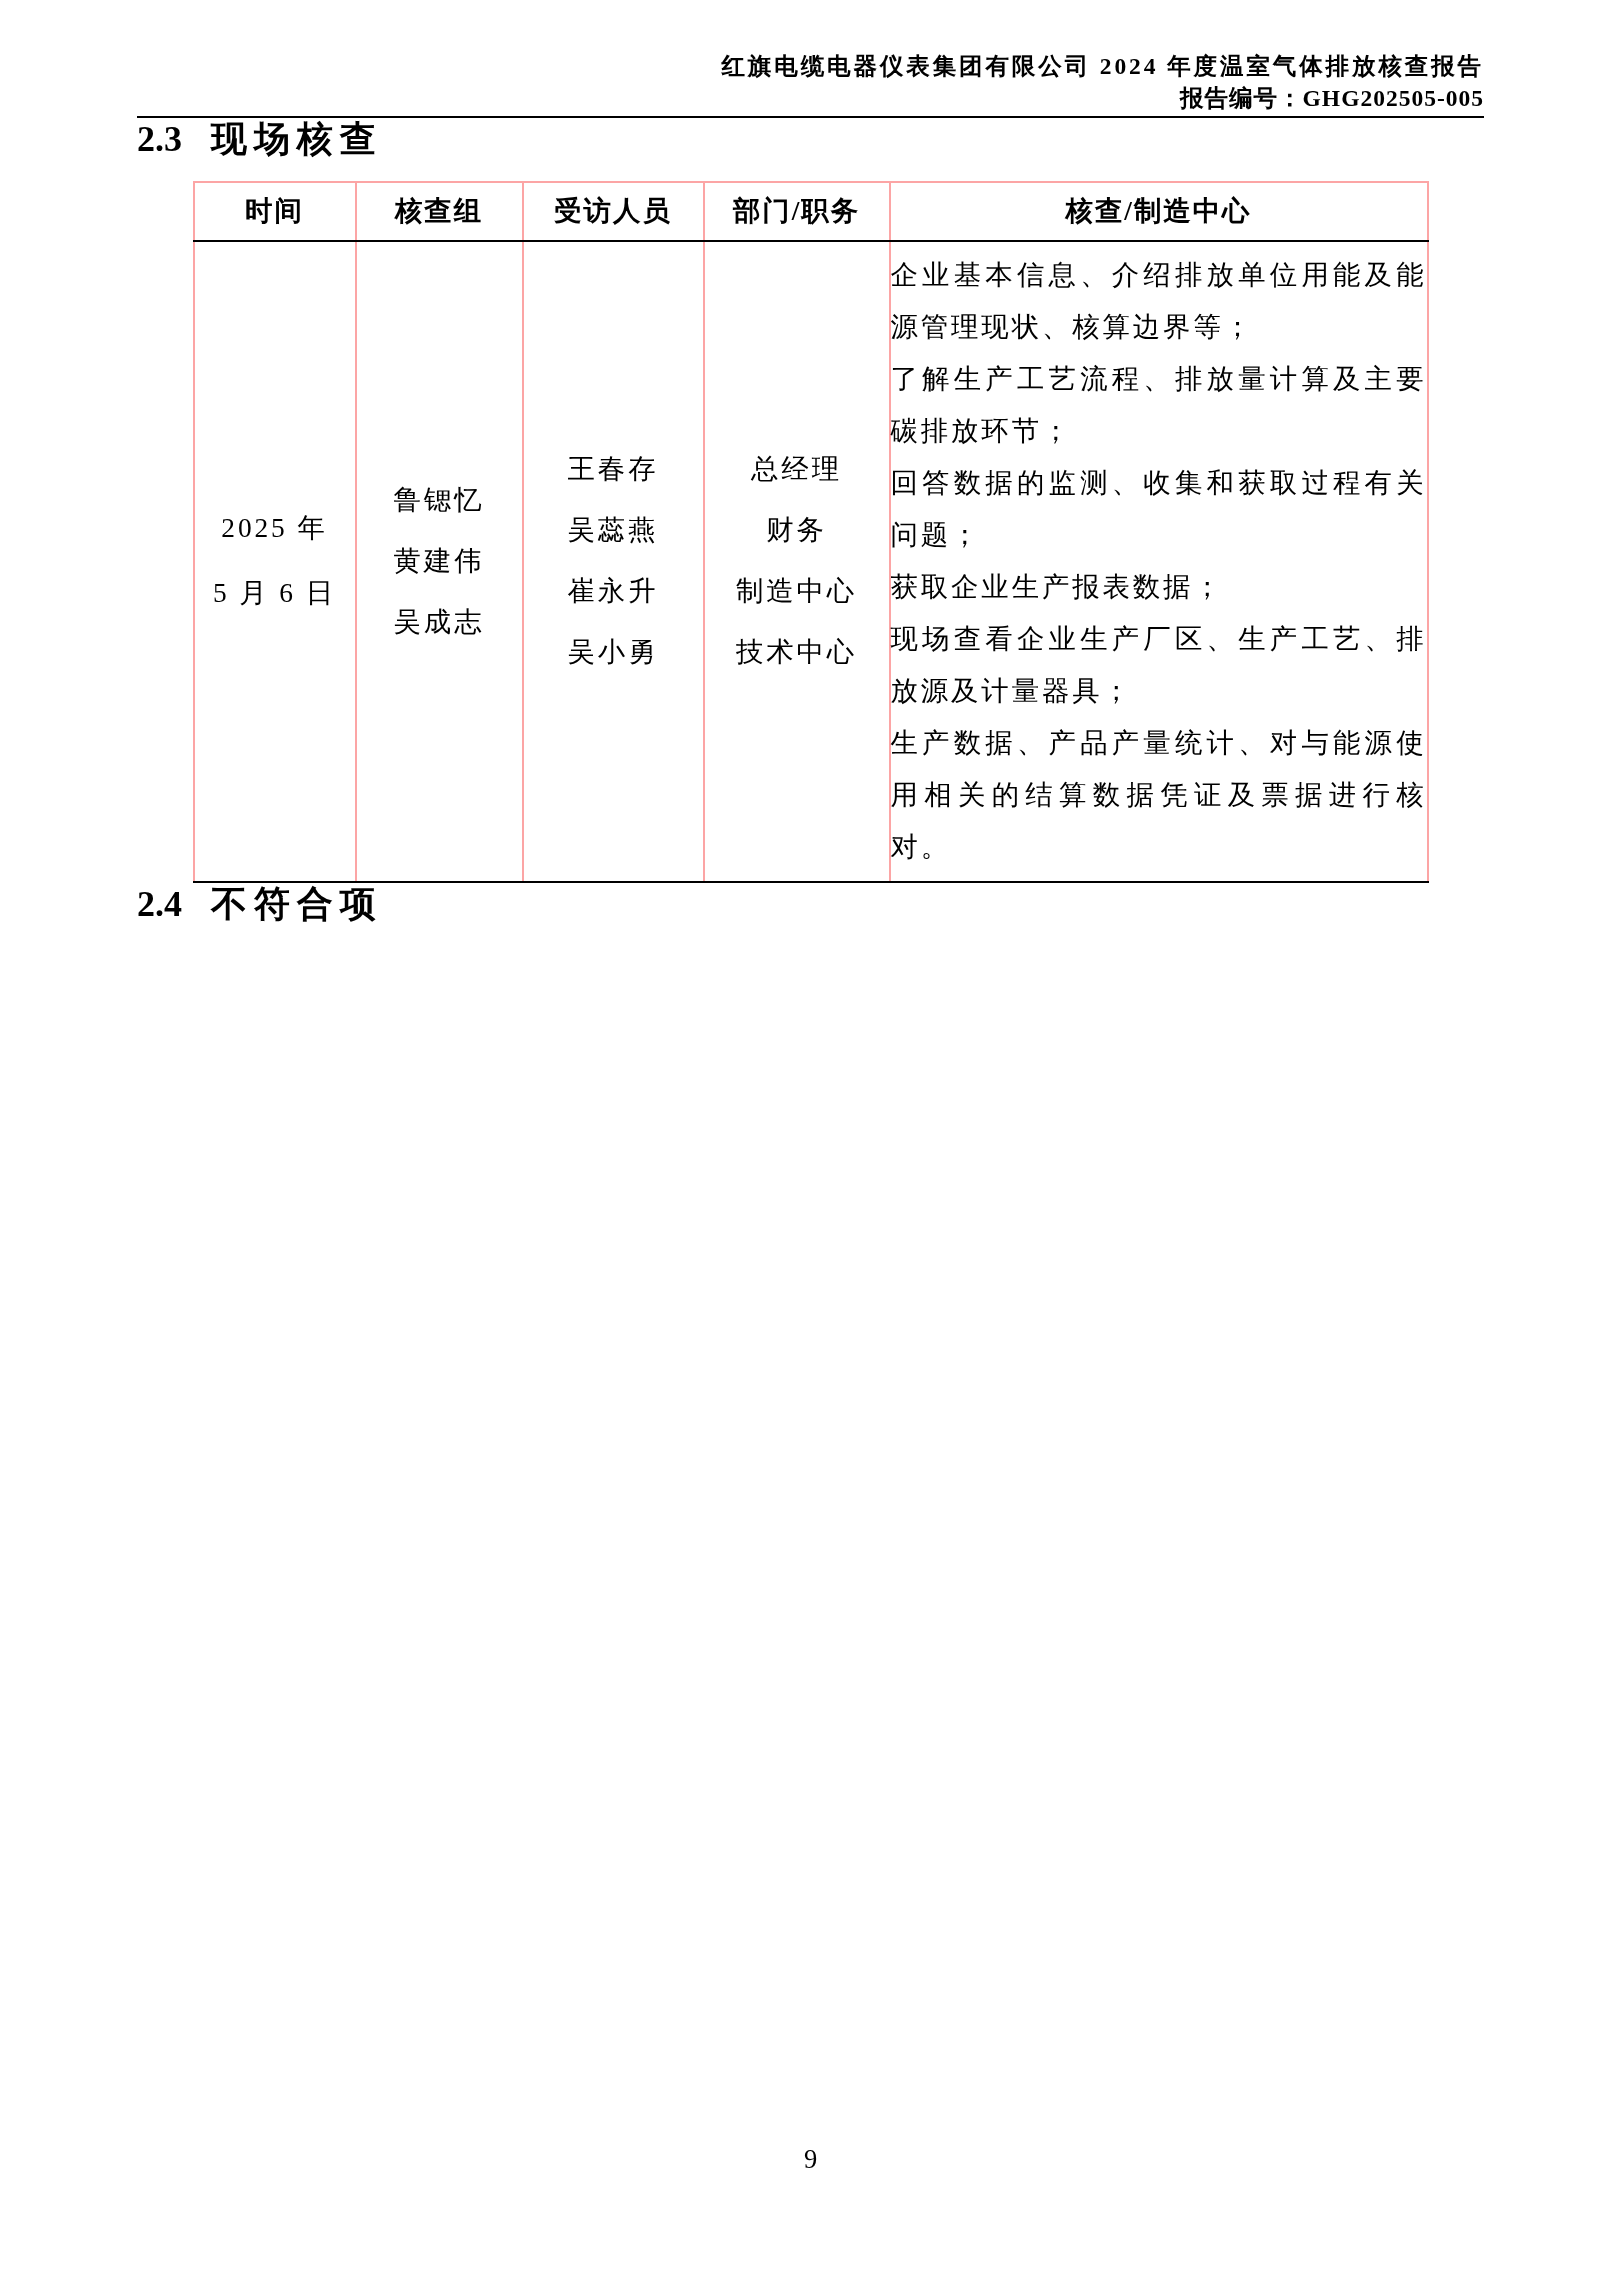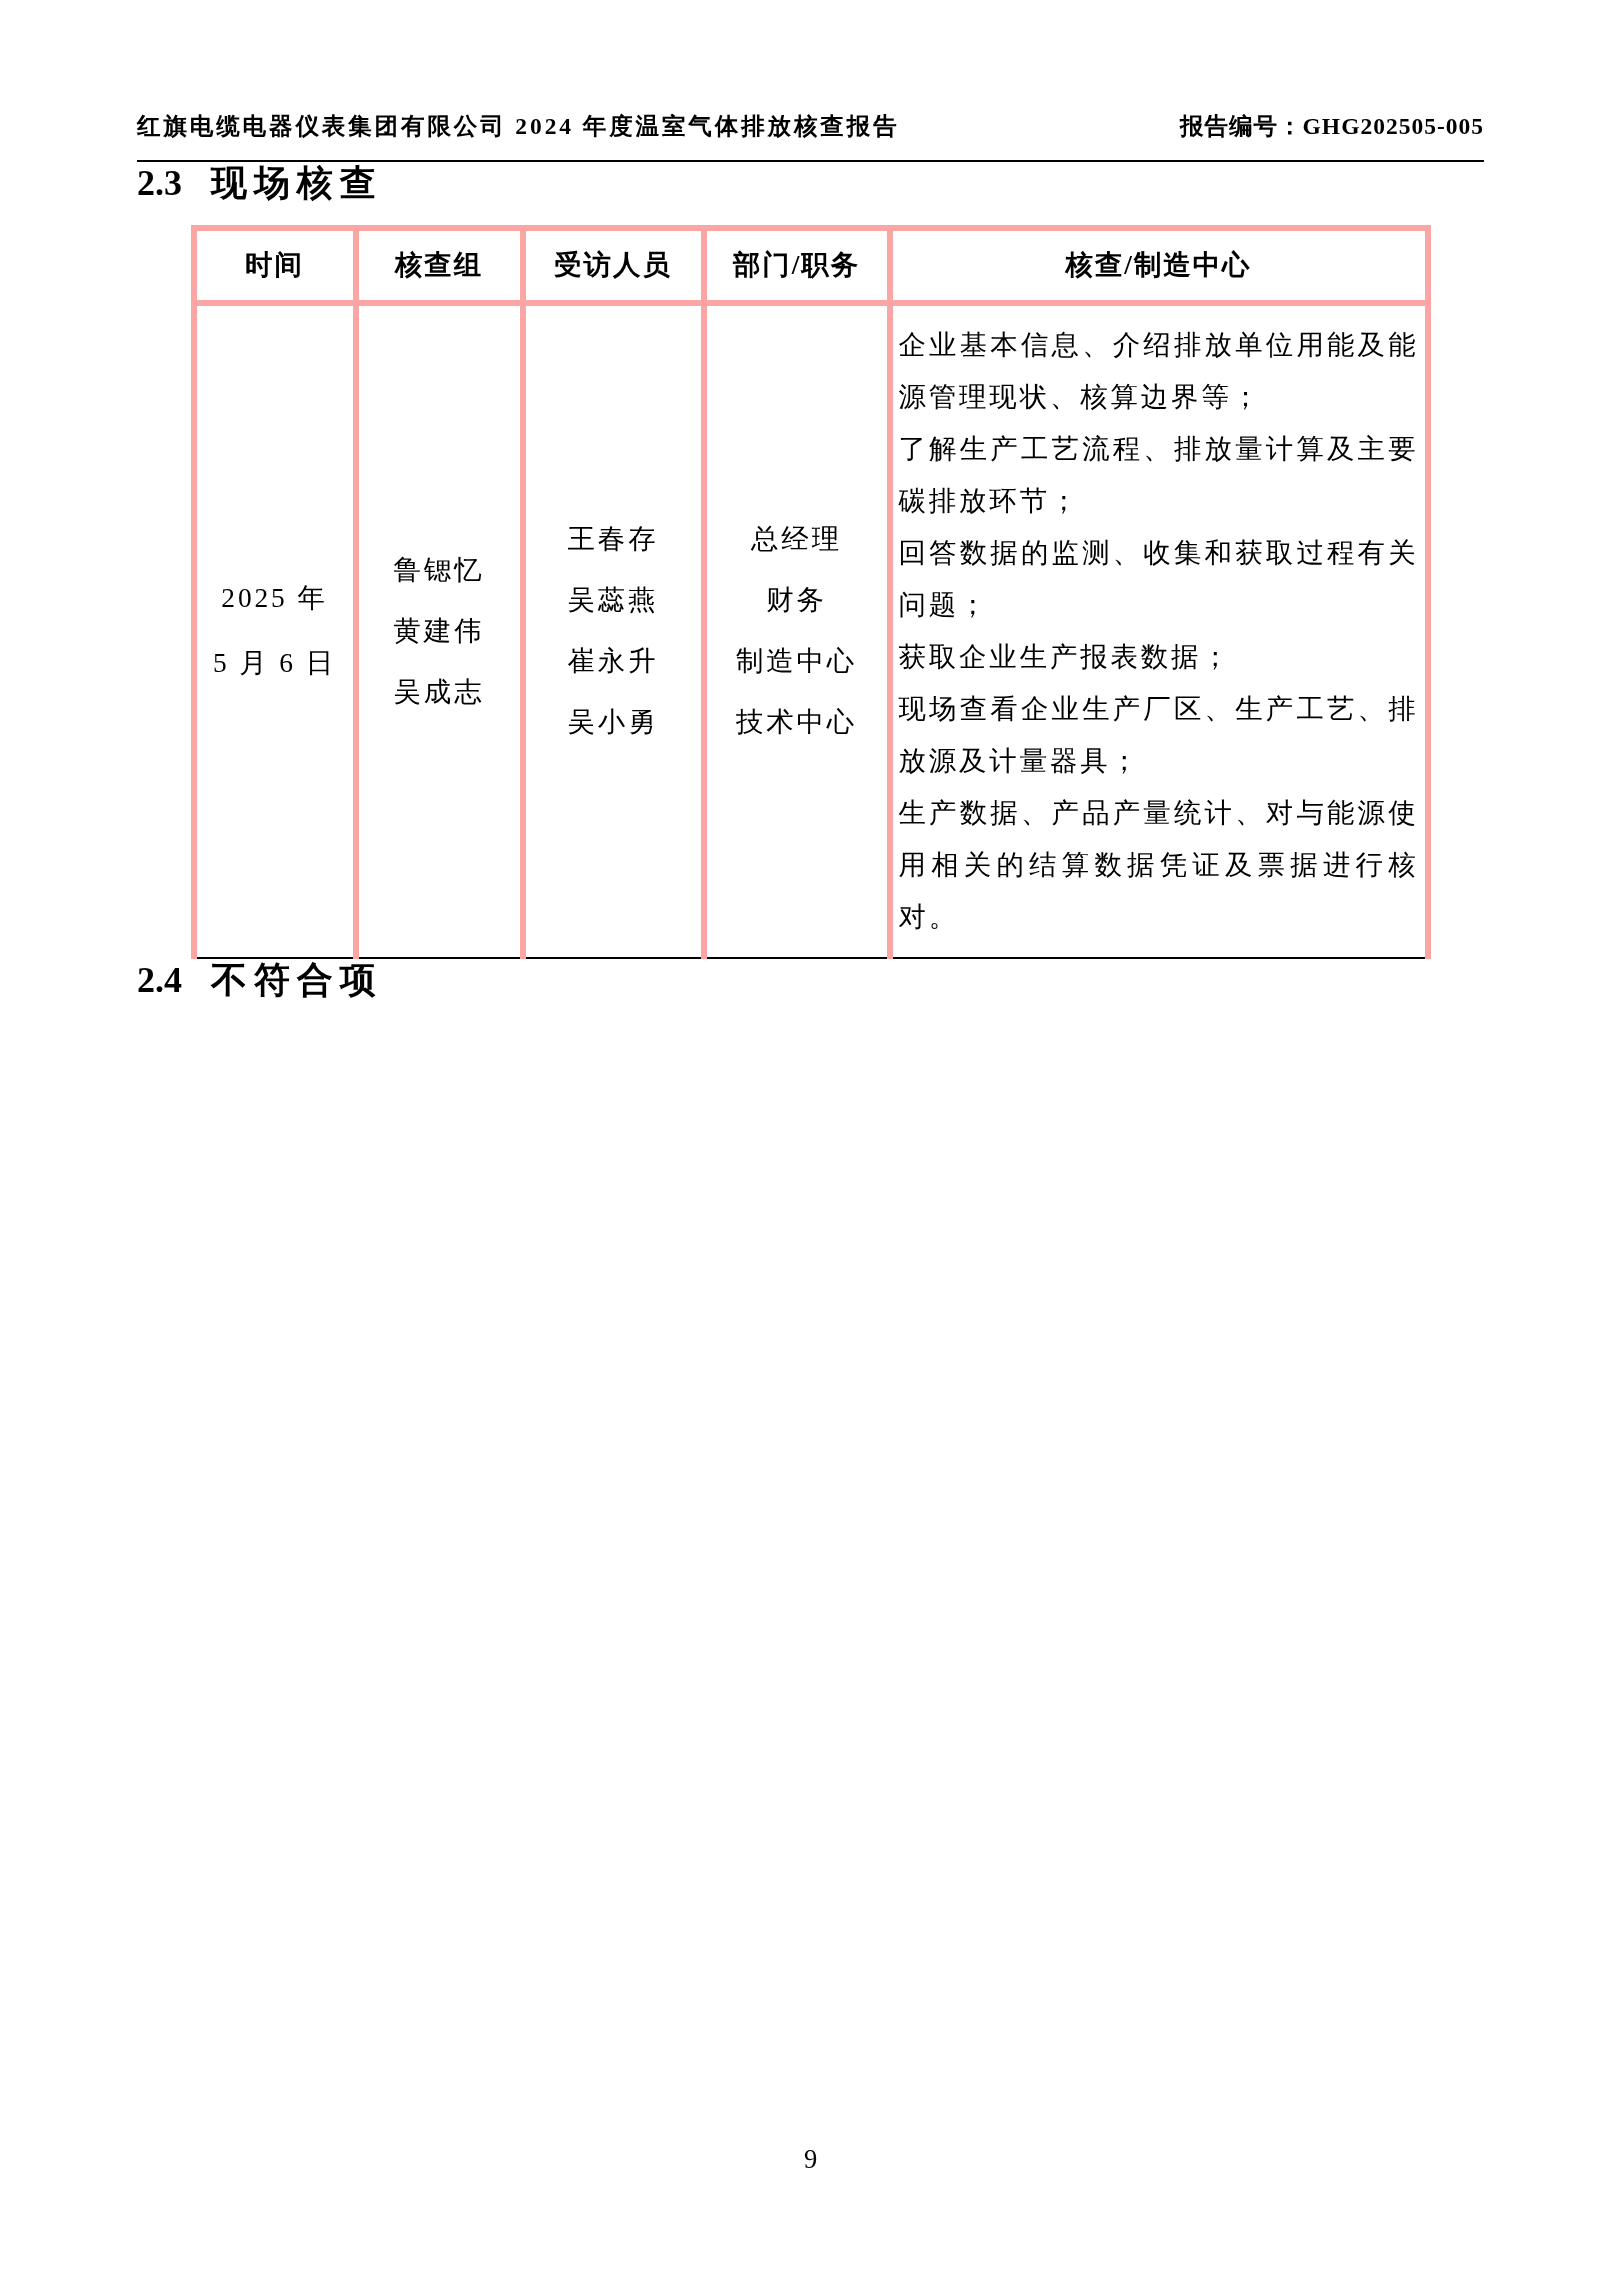--- a/index.html
+++ b/index.html
@@ -10,28 +10,29 @@
     background: #ffffff;
     color: #000000;
     font-family: "Liberation Serif", "DejaVu Serif", serif;
     overflow: hidden;
   }
   .content {
     padding: 0 137px;
   }
   
   .doc-header {
-    margin-top: 110px;
-    padding-bottom: 18px;
+    margin-top: 50px;
+    padding-bottom: 2px;
     border-bottom: 2px solid #000;
     display: flex;
     justify-content: space-between;
     align-items: flex-end;
     font-weight: bold;
     font-size: 23.5px;
+    flex-direction: column;
   }
   .doc-header .hdr-title { letter-spacing: 2.9px; }
   .doc-header .hdr-no { letter-spacing: 1px; white-space: nowrap; }
 
   
   .section-heading {
     font-size: 36px;
     font-weight: bold;
     line-height: 1.2;
   }
@@ -59,22 +60,22 @@
   .table-caption .cap-title { letter-spacing: 3.9px; }
 
   
   table.interview {
     width: 1234px;
     margin: 19.6px auto 0 auto;
     border-collapse: collapse;
     table-layout: fixed;
   }
   table.interview th, table.interview td {
-    border: 6px solid #fca5a5;
-    padding: 6px;
+    border: 2px solid #fca5a5;
+    padding: 0;
   }
   table.interview th {
     height: 57px;
     font-size: 27.4px;
     font-weight: bold;
     letter-spacing: 2px;
     text-align: center;
     vertical-align: middle;
   }
   table.interview thead th { border-bottom: 2.9px solid #000; }

